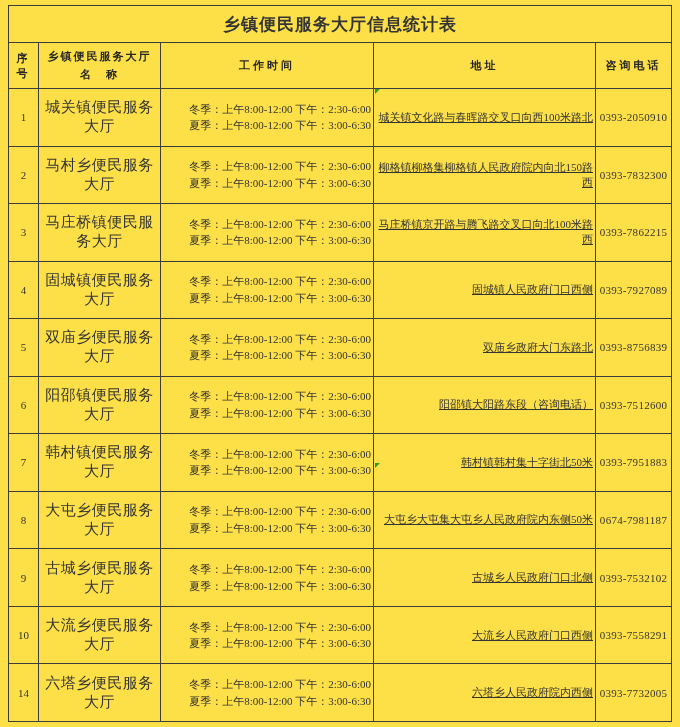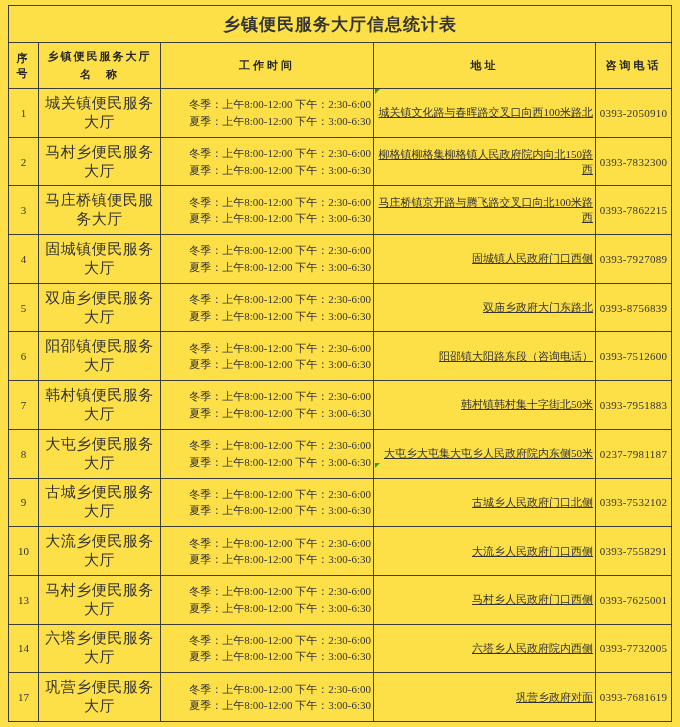--- a/index.html
+++ b/index.html
@@ -157,21 +157,21 @@
     <td class="c-phone">0393-7951883</td>
   </tr>
         <tr>
     <td class="c-no">8</td>
     <td class="c-name">大屯乡便民服务大厅</td>
     <td class="c-time">
       <div>冬季：上午8:00-12:00 下午：2:30-6:00</div>
       <div>夏季：上午8:00-12:00 下午：3:00-6:30</div>
     </td>
     <td class="c-addr">大屯乡大屯集大屯乡人民政府院内东侧50米</td>
-    <td class="c-phone">0237-7981187</td>
+    <td class="c-phone">0674-7981187</td>
   </tr>
         <tr>
     <td class="c-no">9</td>
     <td class="c-name">古城乡便民服务大厅</td>
     <td class="c-time">
       <div>冬季：上午8:00-12:00 下午：2:30-6:00</div>
       <div>夏季：上午8:00-12:00 下午：3:00-6:30</div>
     </td>
     <td class="c-addr">古城乡人民政府门口北侧</td>
     <td class="c-phone">0393-7532102</td>
@@ -180,47 +180,27 @@
     <td class="c-no">10</td>
     <td class="c-name">大流乡便民服务大厅</td>
     <td class="c-time">
       <div>冬季：上午8:00-12:00 下午：2:30-6:00</div>
       <div>夏季：上午8:00-12:00 下午：3:00-6:30</div>
     </td>
     <td class="c-addr">大流乡人民政府门口西侧</td>
     <td class="c-phone">0393-7558291</td>
   </tr>
         <tr>
-    <td class="c-no">13</td>
-    <td class="c-name">马村乡便民服务大厅</td>
-    <td class="c-time">
-      <div>冬季：上午8:00-12:00 下午：2:30-6:00</div>
-      <div>夏季：上午8:00-12:00 下午：3:00-6:30</div>
-    </td>
-    <td class="c-addr">马村乡人民政府门口西侧</td>
-    <td class="c-phone">0393-7625001</td>
-  </tr>
-        <tr>
     <td class="c-no">14</td>
     <td class="c-name">六塔乡便民服务大厅</td>
     <td class="c-time">
       <div>冬季：上午8:00-12:00 下午：2:30-6:00</div>
       <div>夏季：上午8:00-12:00 下午：3:00-6:30</div>
     </td>
     <td class="c-addr">六塔乡人民政府院内西侧</td>
     <td class="c-phone">0393-7732005</td>
-  </tr>
-        <tr>
-    <td class="c-no">17</td>
-    <td class="c-name">巩营乡便民服务大厅</td>
-    <td class="c-time">
-      <div>冬季：上午8:00-12:00 下午：2:30-6:00</div>
-      <div>夏季：上午8:00-12:00 下午：3:00-6:30</div>
-    </td>
-    <td class="c-addr">巩营乡政府对面</td>
-    <td class="c-phone">0393-7681619</td>
   </tr>
       </tbody>
   </table>
 
   <div class="marker marker-1"></div>
   <div class="marker marker-2"></div>
 </div>
 
 </body></html>

